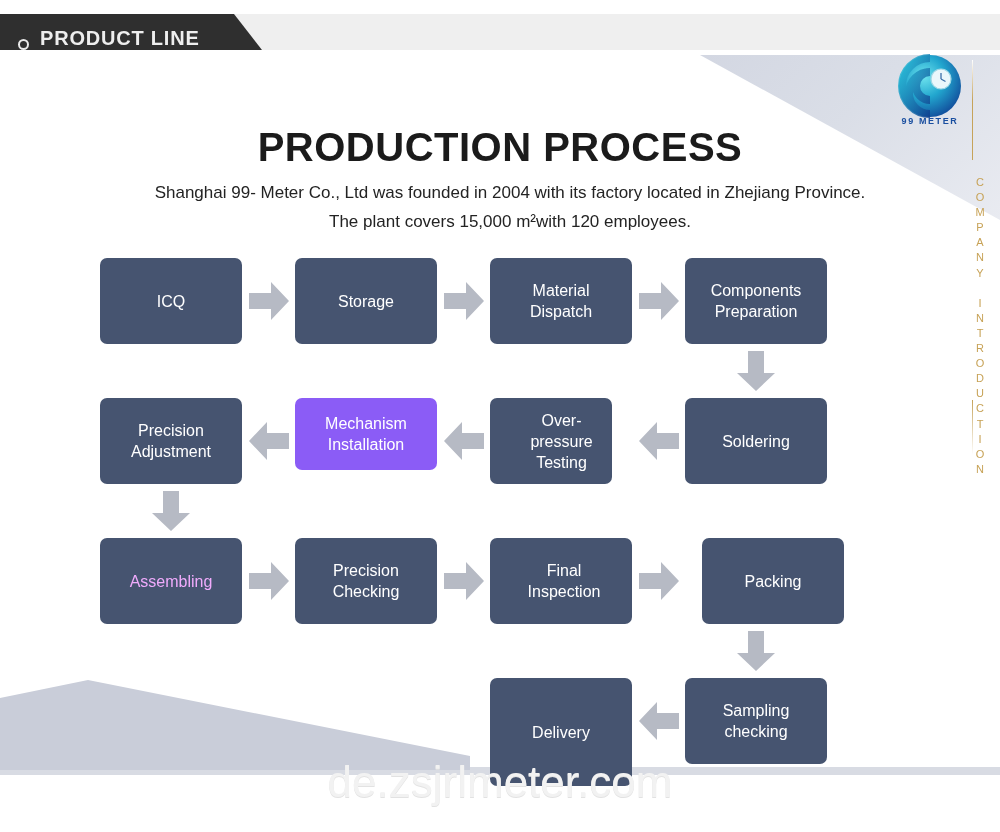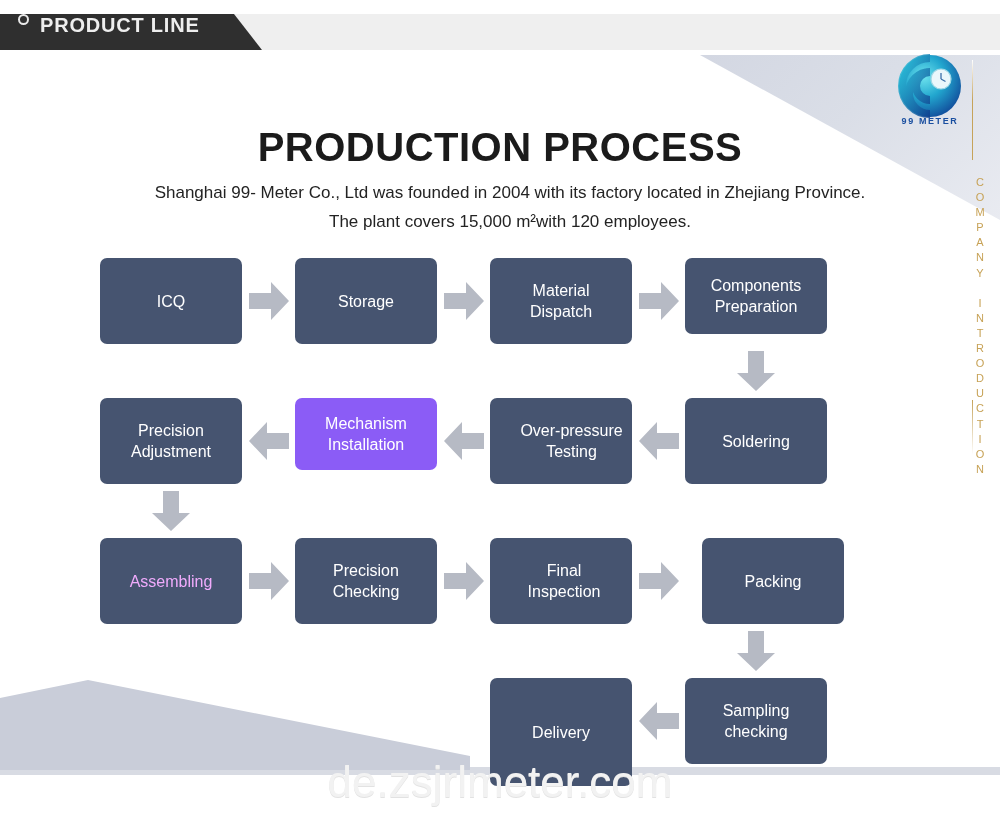--- a/index.html
+++ b/index.html
@@ -29,21 +29,21 @@
   }
   .banner-tab {
     position: absolute;
     left: 0;
     top: 14px;
     width: 262px;
     height: 36px;
     background: #2f2f2f;
     clip-path: polygon(0 0, 234px 0, 262px 36px, 0 36px);
     display: flex;
-    align-items: flex-start;
+    align-items: flex-end;
     box-sizing: border-box;
     padding-left: 18px;
   }
   .banner-bullet {
     width: 11px;
     height: 11px;
     border: 2.2px solid #e9e9e9;
     border-radius: 50%;
     box-sizing: border-box;
     margin-right: 11px;
@@ -245,27 +245,27 @@
   <div id="flow-layer">
       <div class="node" style="left: 100px; top: 258px; width: 142px; height: 86px; background: rgb(70, 84, 112); color: rgb(255, 255, 255);">
         <span>ICQ</span>
       </div>
       <div class="node" style="left: 295px; top: 258px; width: 142px; height: 86px; background: rgb(70, 84, 112); color: rgb(255, 255, 255);">
         <span>Storage</span>
       </div>
       <div class="node" style="left: 490px; top: 258px; width: 142px; height: 86px; background: rgb(70, 84, 112); color: rgb(255, 255, 255);">
         <span>Material<br>Dispatch</span>
       </div>
-      <div class="node" style="left: 685px; top: 258px; width: 142px; height: 76px; background: rgb(70, 84, 112); color: rgb(255, 255, 255);">
+      <div class="node" style="left: 685px; top: 258px; width: 142px; height: 86px; background: rgb(70, 84, 112); color: rgb(255, 255, 255);">
         <span>Components<br>Preparation</span>
       </div>
       <div class="node" style="left: 685px; top: 398px; width: 142px; height: 86px; background: rgb(70, 84, 112); color: rgb(255, 255, 255);">
         <span>Soldering</span>
       </div>
-      <div class="node" style="left: 490px; top: 398px; width: 142px; height: 86px; background: rgb(70, 84, 112); color: rgb(255, 255, 255); padding-left: 29px;">
+      <div class="node" style="left: 490px; top: 398px; width: 122px; height: 86px; background: rgb(70, 84, 112); color: rgb(255, 255, 255); padding-left: 29px;">
         <span>Over-pressure<br>Testing</span>
       </div>
       <div class="node" style="left: 295px; top: 398px; width: 142px; height: 72px; background: #8b5cf6; color: rgb(255, 255, 255);">
         <span>Mechanism<br>Installation</span>
       </div>
       <div class="node" style="left: 100px; top: 398px; width: 142px; height: 86px; background: rgb(70, 84, 112); color: rgb(255, 255, 255);">
         <span>Precision<br>Adjustment</span>
       </div>
       <div class="node" style="left: 100px; top: 538px; width: 142px; height: 86px; background: rgb(70, 84, 112); color: #f0abfc;">
         <span>Assembling</span>

